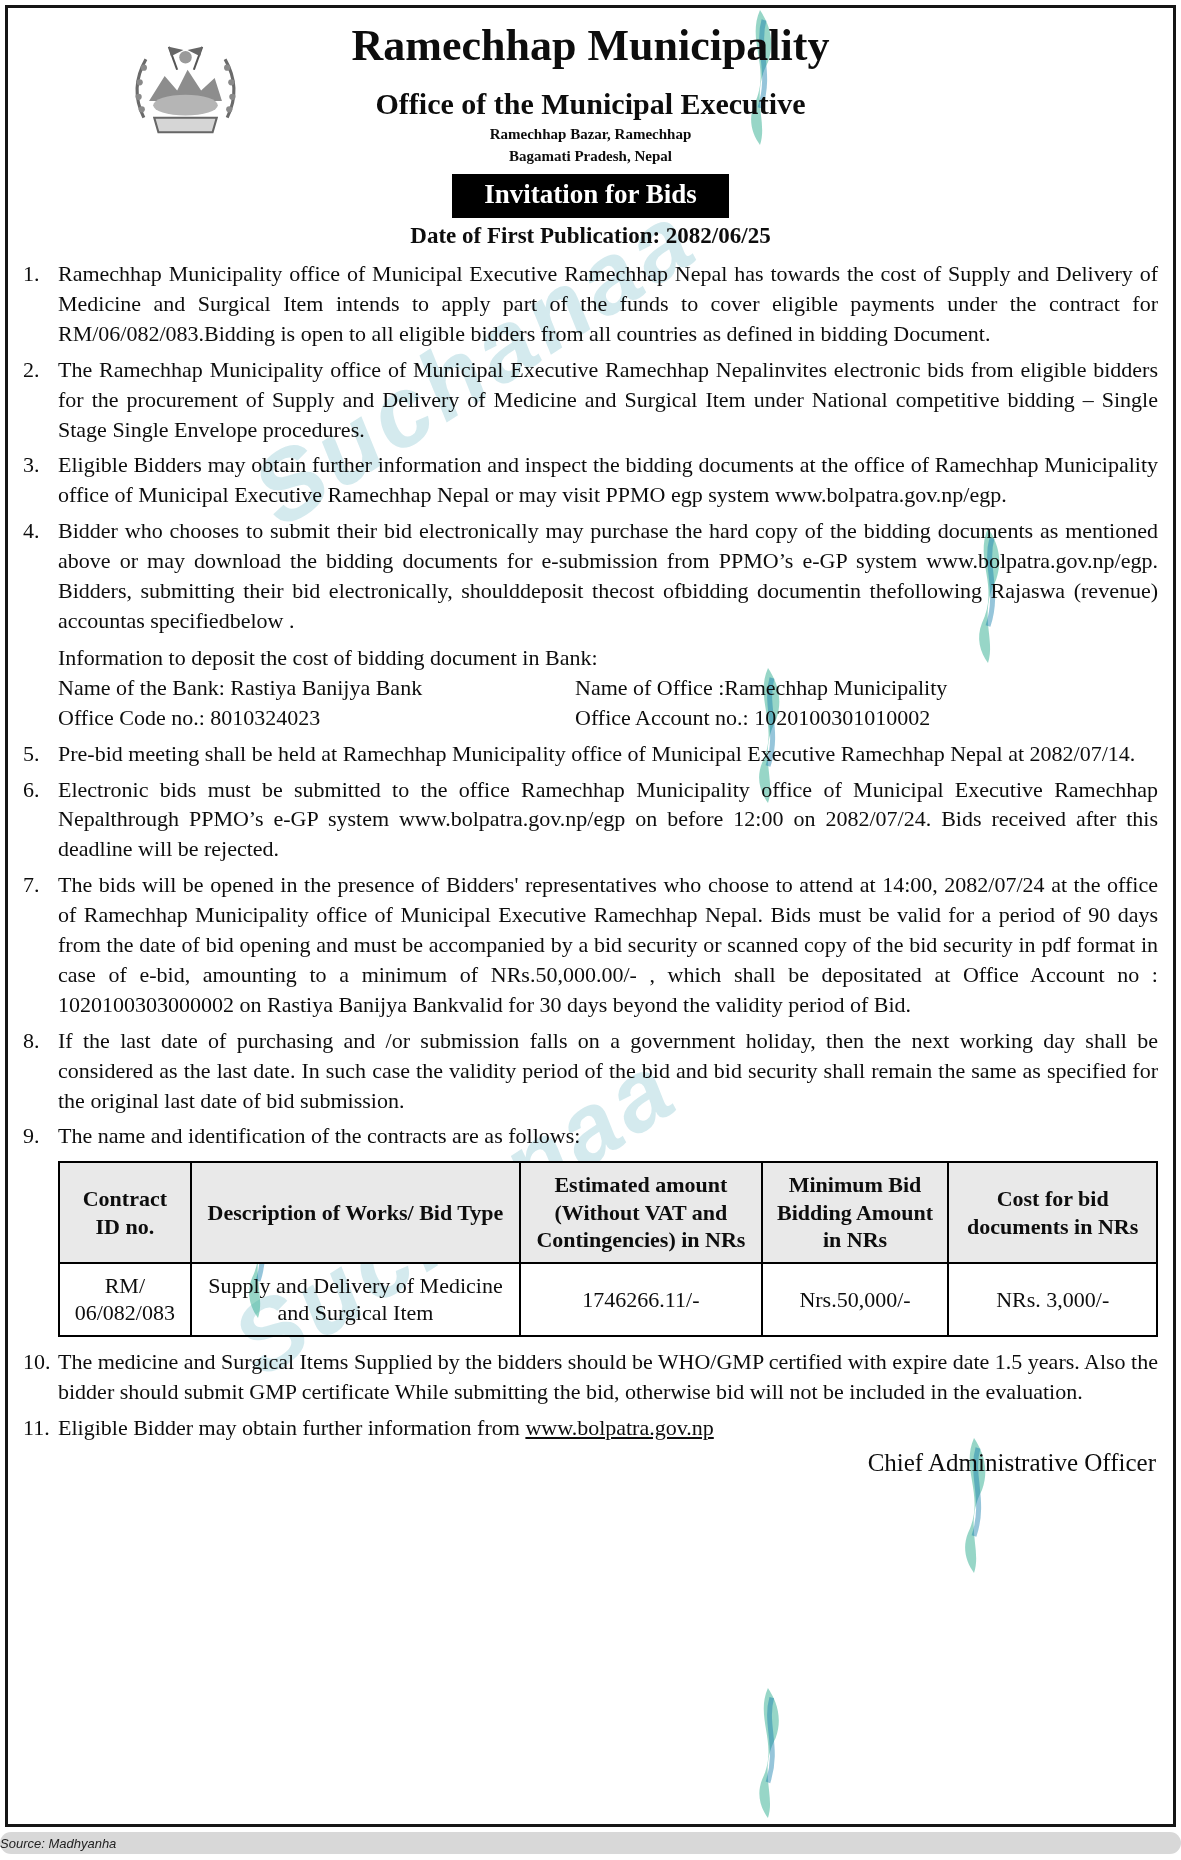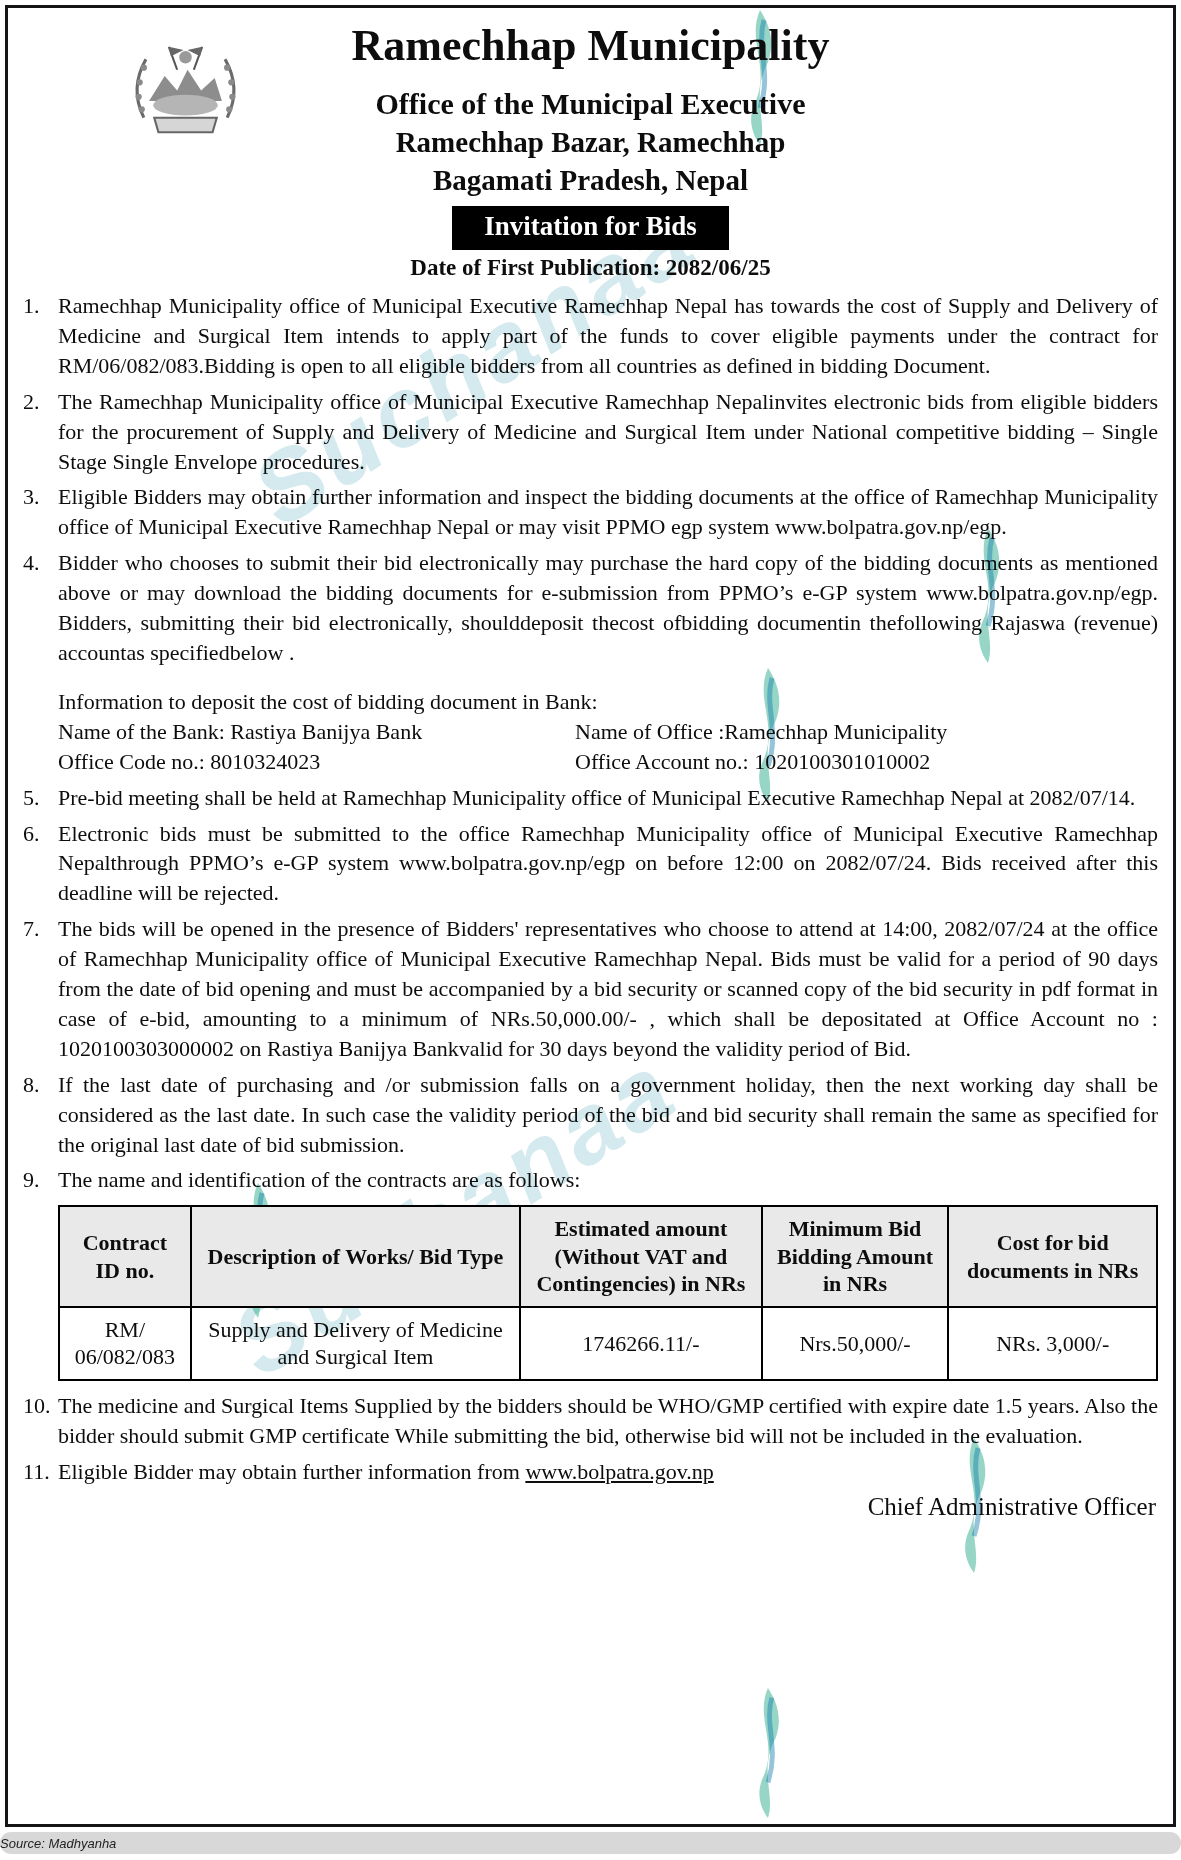--- a/index.html
+++ b/index.html
@@ -35,38 +35,38 @@
   .wm1 { left: 215px; top: 300px; }
   .wm2 { left: 195px; top: 1150px; }
   .ribbon { position: absolute; }
   .content { position: relative; z-index: 1; }
 
   
   .head { position: relative; text-align: center; }
   .logo { position: absolute; left: 100px; top: 16px; width: 125px; height: 105px; }
   .h-title  { font-size: 44px; font-weight: bold; margin-top: 6px; }
   .h-office { font-size: 30px; font-weight: bold; margin-top: 16px; }
-  .h-addr   { font-size: 29px; font-weight: bold; margin-top: 5px; }
+  .h-addr   { font-size: 15px; font-weight: bold; margin-top: 5px; }
   .banner-wrap { text-align: center; margin: 9px 0 5px 0; }
   .banner {
     display: inline-block;
     background: #000000;
     color: #ffffff;
     font-size: 27px;
     font-weight: bold;
     padding: 5px 32px 8px 32px;
   }
   .pubdate { font-size: 23px; font-weight: bold; margin: 2px 0 10px 0; }
 
   
   .li { display: flex; margin-bottom: 6px; }
   .num { flex: 0 0 35px; font-size: 22px; line-height: 1.36; }
   .li-text, .li-body { flex: 1; font-size: 22px; line-height: 1.36; }
   .just { text-align: justify; }
-  .bank-intro { margin-top: 19px; }
+  .bank-intro { margin-top: 7px; }
   .bank-row { display: flex; }
   .bank-row .bcol1 { width: 47%; }
   .bank-row .bcol2 { flex: 1; }
 
   
   table.bid {
     border-collapse: collapse;
     width: calc(100% - 35px);
     margin: 10px 0 10px 35px;
     table-layout: fixed;

